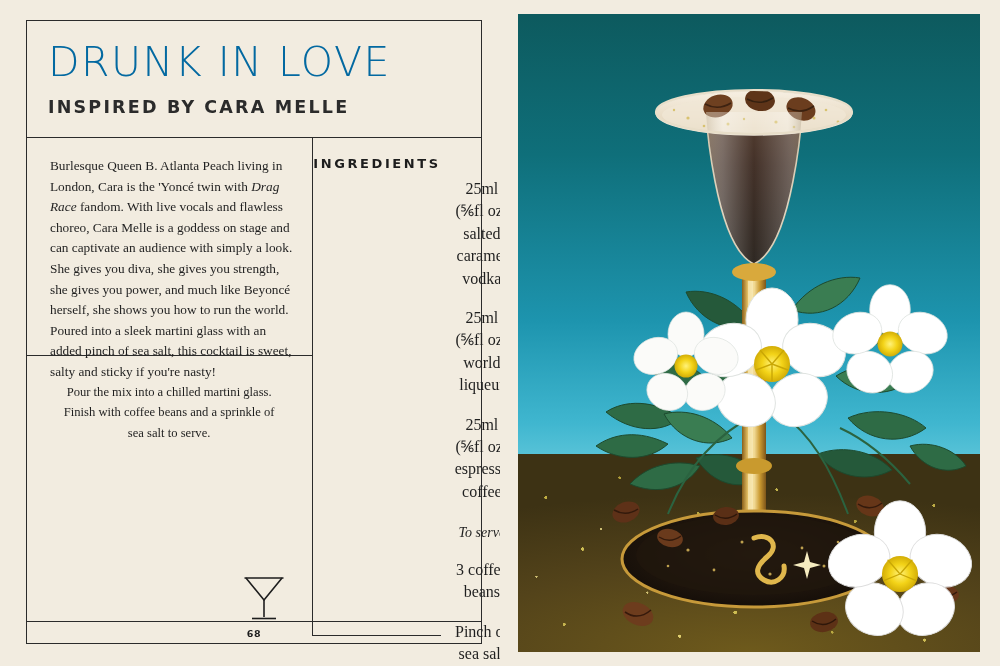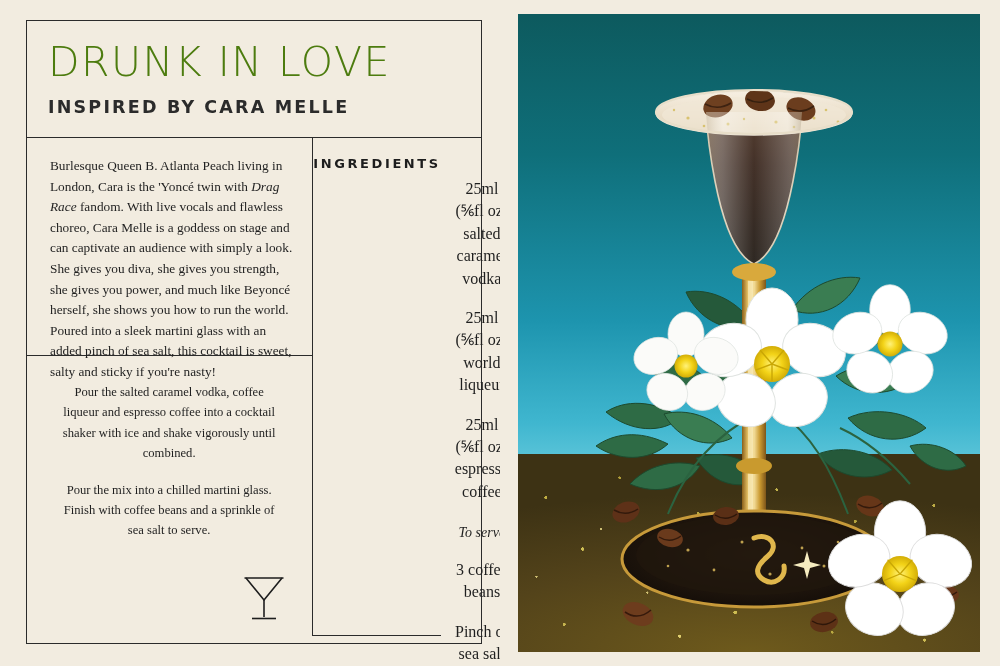--- a/index.html
+++ b/index.html
@@ -49,21 +49,21 @@
 
   .title-block {
     padding: 22px 22px 10px 22px;
     border-bottom: 1.4px solid #2b2b2b;
   }
   .recipe-title {
     font-family: "DejaVu Sans", sans-serif;
     font-weight: 300;
     font-size: 41px;
     letter-spacing: 1.5px;
-    color: #4d7c0f;
+    color: #0369a1;
     margin: 0 0 14px 0;
     line-height: 1;
     white-space: nowrap;
   }
   .inspired-line {
     font-family: "DejaVu Sans", sans-serif;
     font-size: 17.5px;
     letter-spacing: 2.2px;
     color: #2b2b2b;
     margin-bottom: 10px;
@@ -74,21 +74,20 @@
   }
   .inspired-name {
     font-weight: 700;
     letter-spacing: 2.2px;
   }
 
   
   .cols {
     display: flex;
     height: calc(100% - 126px);
-    justify-content: space-between;
   }
   .col-left {
     width: 63%;
     border-right: 1.4px solid #2b2b2b;
     box-sizing: border-box;
     display: flex;
     flex-direction: column;
   }
   .col-right {
     width: 37%;
@@ -284,21 +283,20 @@
 
         <div class="col-left">
           <div class="bio-box">
             <p class="bio-text">
               <span>Burlesque Queen B. Atlanta Peach living in London, Cara is the 'Yoncé twin with </span><em>Drag Race</em><span> fandom. With live vocals and flawless choreo, Cara Melle is a goddess on stage and can captivate an audience with simply a look. She gives you diva, she gives you strength, she gives you power, and much like Beyoncé herself, she shows you how to run the world. Poured into a sleek martini glass with an added pinch of sea salt, this cocktail is sweet, salty and sticky if you're nasty!</span>
             </p>
           </div>
 
 
           <div class="method-body">
-            <p class="method-p">Pour the salted caramel vodka, coffee liqueur and espresso coffee into a cocktail shaker with ice and shake vigorously until combined.</p>
             <p class="method-p">Pour the mix into a chilled martini glass. Finish with coffee beans and a sprinkle of sea salt to serve.</p>
 
             <svg class="glass-icon" viewBox="0 0 44 54">
               <path d="M4 8 L22 30 L40 8" fill="none" stroke="#1d1d1d" stroke-width="1.6"></path>
               <line x1="2.5" y1="8" x2="41.5" y2="8" stroke="#1d1d1d" stroke-width="1.6"></line>
               <line x1="22" y1="30" x2="22" y2="47" stroke="#1d1d1d" stroke-width="1.6"></line>
               <line x1="10" y1="48.5" x2="34" y2="48.5" stroke="#1d1d1d" stroke-width="1.6"></line>
             </svg>
           </div>
         </div>
@@ -311,20 +309,23 @@
             <p class="ing-item">25ml (⅚fl oz) espresso coffee</p>
             <p class="ing-sub">To serve</p>
             <p class="ing-item">3 coffee beans</p>
             <p class="ing-item">Pinch of sea salt</p>
           </div>
         </div>
 
       </div>
     </div>
 
+    <div class="page-footer">
+      <span class="page-number">68</span>
+    </div>
   </div>
 
   <div class="page-right">
     <div class="art">
       <div class="ground"></div>
       <div class="ground-speckle"></div>
       <div class="ground-speckle2"></div>
 
       <svg class="scene" viewBox="0 0 462 638">
         <defs>

